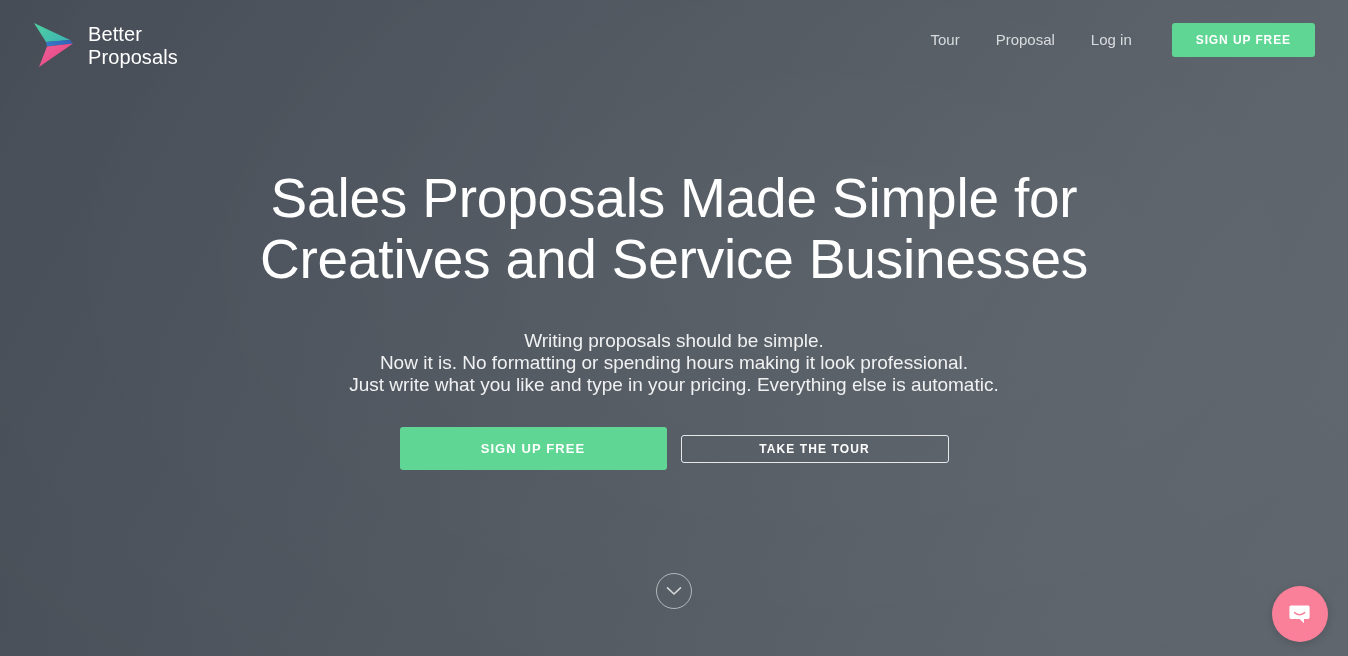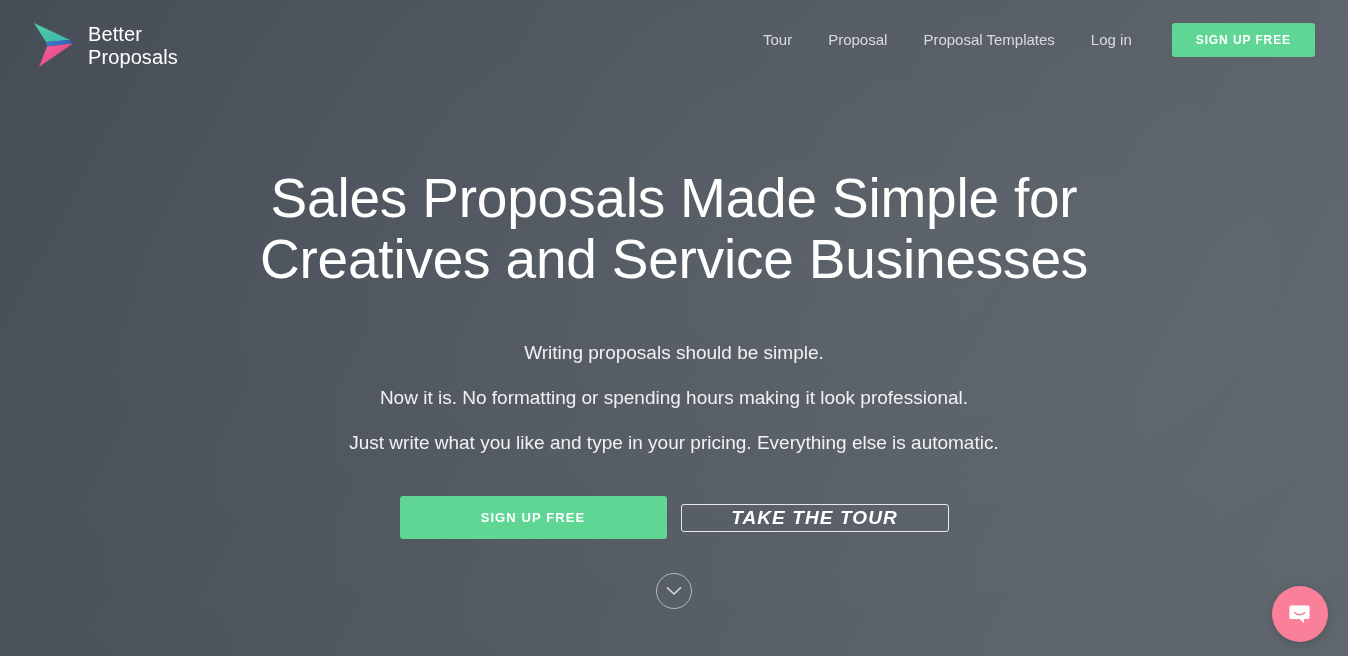--- a/index.html
+++ b/index.html
@@ -118,21 +118,21 @@
     line-height:61px;
     font-weight:300;
     letter-spacing:-0.2px;
     white-space:pre-line;
   }
 
   .subhead {
     margin-top:40px;
     color:#F0F1F2;
     font-size:19px;
-    line-height:45px;
+    line-height:22px;
     font-weight:400;
     white-space:pre-line;
   }
 
   .cta-row {
     margin-top:31px;
     display:flex;
     justify-content:center;
     align-items:center;
     gap:14px;
@@ -151,26 +151,25 @@
     cursor:pointer;
     font-family:inherit;
   }
   .btn-ghost {
     background:transparent;
     color:#ffffff;
     border:1px solid rgba(255,255,255,0.85);
     border-radius:3px;
     width:268px;
     height:28px;
-    font-size:19px;
+    font-size:12px;
     font-weight:700;
     letter-spacing:1.1px;
     cursor:pointer;
     font-family:inherit;
-    font-style:italic;
   }
 
   
   .scroll-down {
     position:absolute;
     left:50%;
     transform:translateX(-50%);
     top:573px;
     width:36px;
     height:36px;
@@ -230,21 +229,20 @@
         <path d="M14 22 L38 20 L41 23.5 L15 26.5 Z" fill="url(#gMid)"></path>
         <path d="M15 26.5 L41 23.5 L7 47 Z" fill="url(#gBot)"></path>
       </svg>
       <span class="brand-word"><span>Better</span>
 <span>Proposals</span></span>
     </a>
 
     <nav class="nav">
       <a class="nav-link" href="#">Tour</a>
       <a class="nav-link" href="#">Proposal</a>
-      <a class="nav-link" href="#">Proposal Templates</a>
       <a class="nav-link" href="#">Log in</a>
       <button class="btn-signup-nav">SIGN UP FREE</button>
     </nav>
   </div>
 
   <div class="hero-content">
     <h1 class="headline">Sales Proposals Made Simple for
 Creatives and Service Businesses</h1>
     <p class="subhead">Writing proposals should be simple.
 Now it is. No formatting or spending hours making it look professional.

